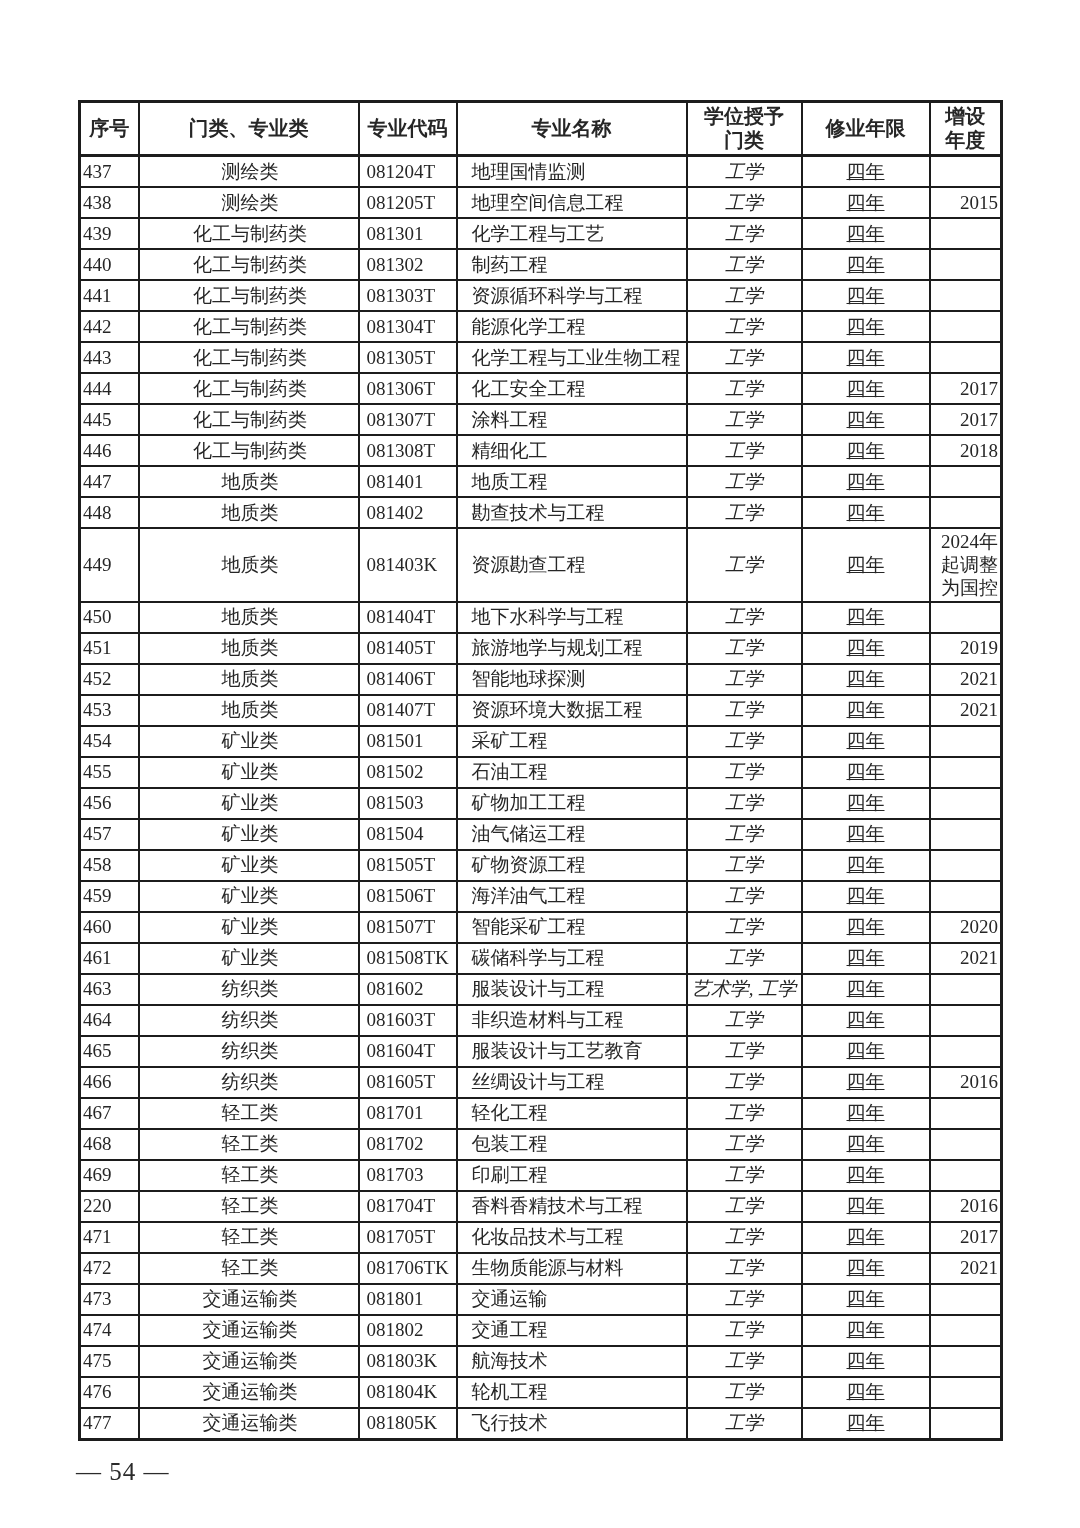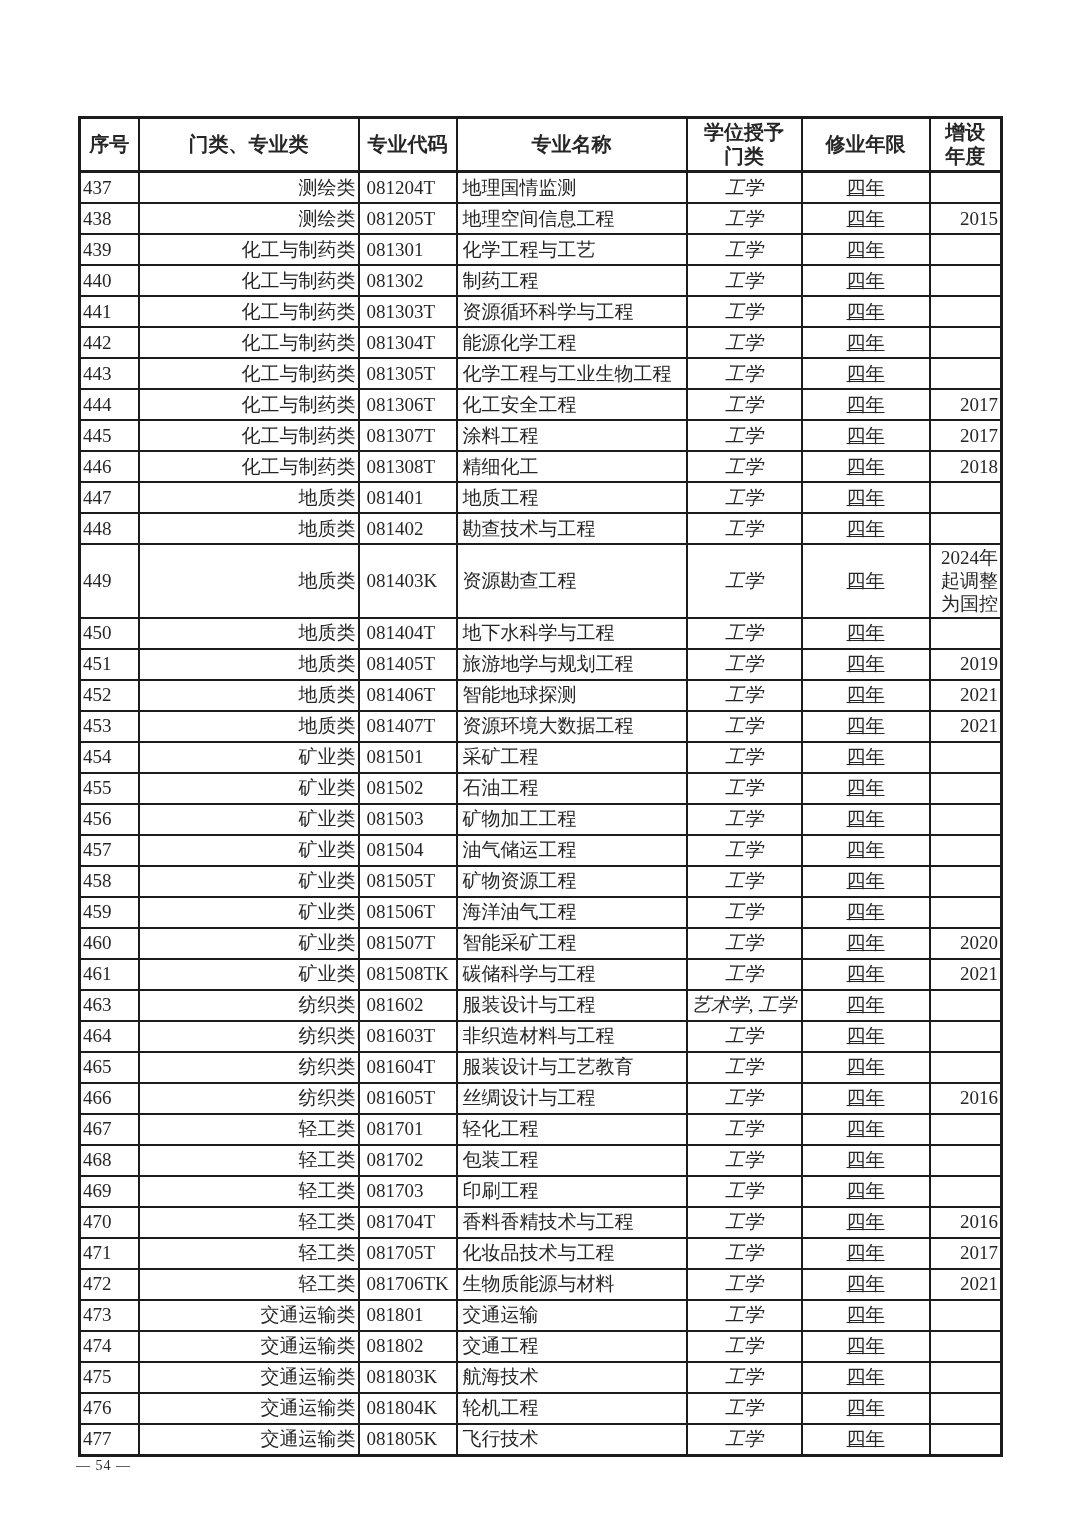--- a/index.html
+++ b/index.html
@@ -10,21 +10,21 @@
   body {
     width: 1080px;
     height: 1528px;
     position: relative;
     font-family: "Liberation Serif", "DejaVu Serif", serif;
     color: #262626;
   }
   .table-wrap {
     position: absolute;
     left: 78px;
-    top: 116px;
+    top: 100px;
     border-radius: 32px;
   }
   table {
     border-collapse: collapse;
     table-layout: fixed;
     width: 922px;
     border: 3px solid #1c1c1c;
   }
   th, td {
     border: 2px solid #1c1c1c;
@@ -42,31 +42,31 @@
     border-bottom-width: 3px;
   }
   tbody td {
     font-size: 19px;
     height: 27px;
     line-height: 1.22;
     vertical-align: middle;
     padding: 1px 2px;
   }
   td.col-0 { text-align: left; }
-  td.col-1 { text-align: right; padding-left: 5px; }
+  td.col-1 { text-align: center; padding-left: 5px; }
   td.col-2 { text-align: left; padding-left: 7px; }
-  td.col-3 { text-align: left; padding-left: 5px; }
+  td.col-3 { text-align: left; padding-left: 14px; }
   td.col-4 { text-align: center; font-style: italic; }
   td.col-5 { text-align: center; text-decoration: underline; }
   td.col-6 { text-align: right; }
   .page-number {
     position: absolute;
     left: 76px;
     top: 1458px;
-    font-size: 14px;
+    font-size: 25px;
     letter-spacing: 1px;
     color: #2b2b2b;
   }
 </style>
 </head>
 <body>
 
 <div class="table-wrap">
   <table>
     <colgroup>
@@ -374,21 +374,21 @@
         <tr>
           <td class="col-0">469</td>
           <td class="col-1">轻工类</td>
           <td class="col-2">081703</td>
           <td class="col-3">印刷工程</td>
           <td class="col-4">工学</td>
           <td class="col-5">四年</td>
           <td class="col-6"></td>
         </tr>
         <tr>
-          <td class="col-0">470</td>
+          <td class="col-0">220</td>
           <td class="col-1">轻工类</td>
           <td class="col-2">081704T</td>
           <td class="col-3">香料香精技术与工程</td>
           <td class="col-4">工学</td>
           <td class="col-5">四年</td>
           <td class="col-6">2016</td>
         </tr>
         <tr>
           <td class="col-0">471</td>
           <td class="col-1">轻工类</td>

